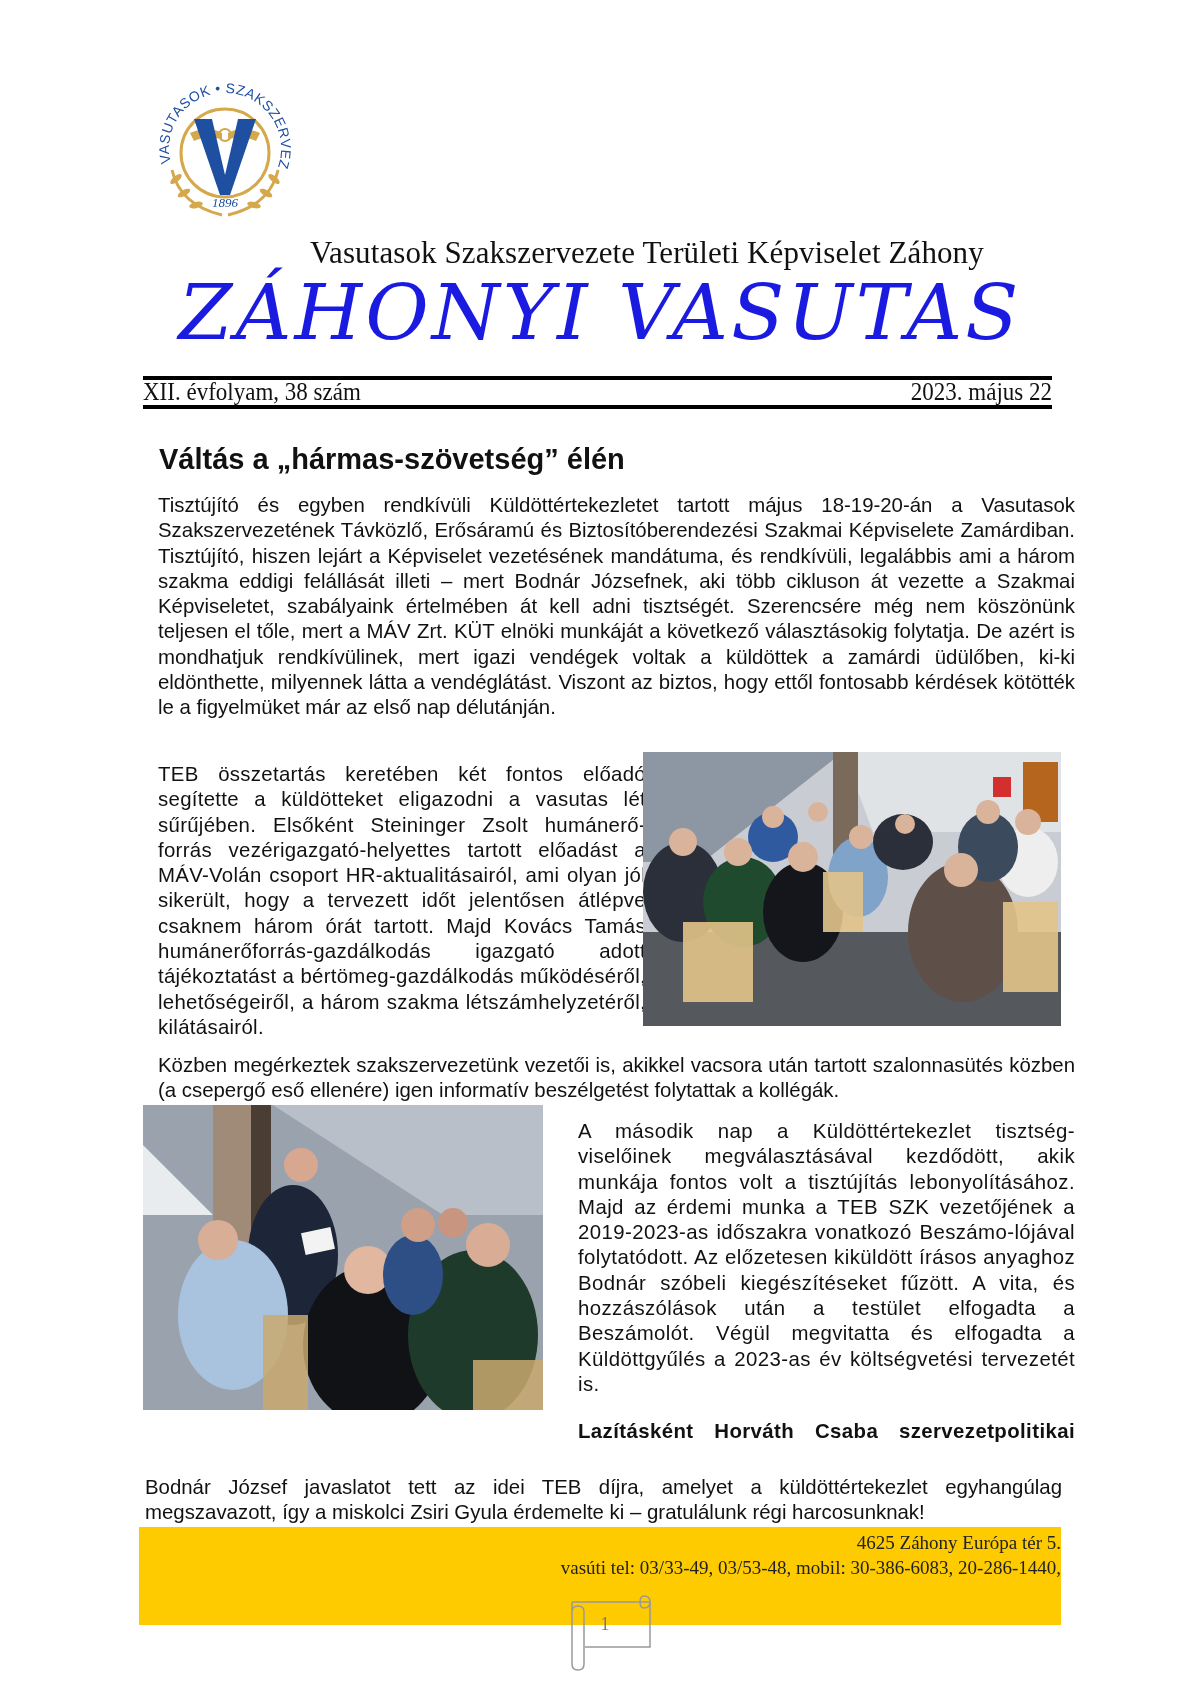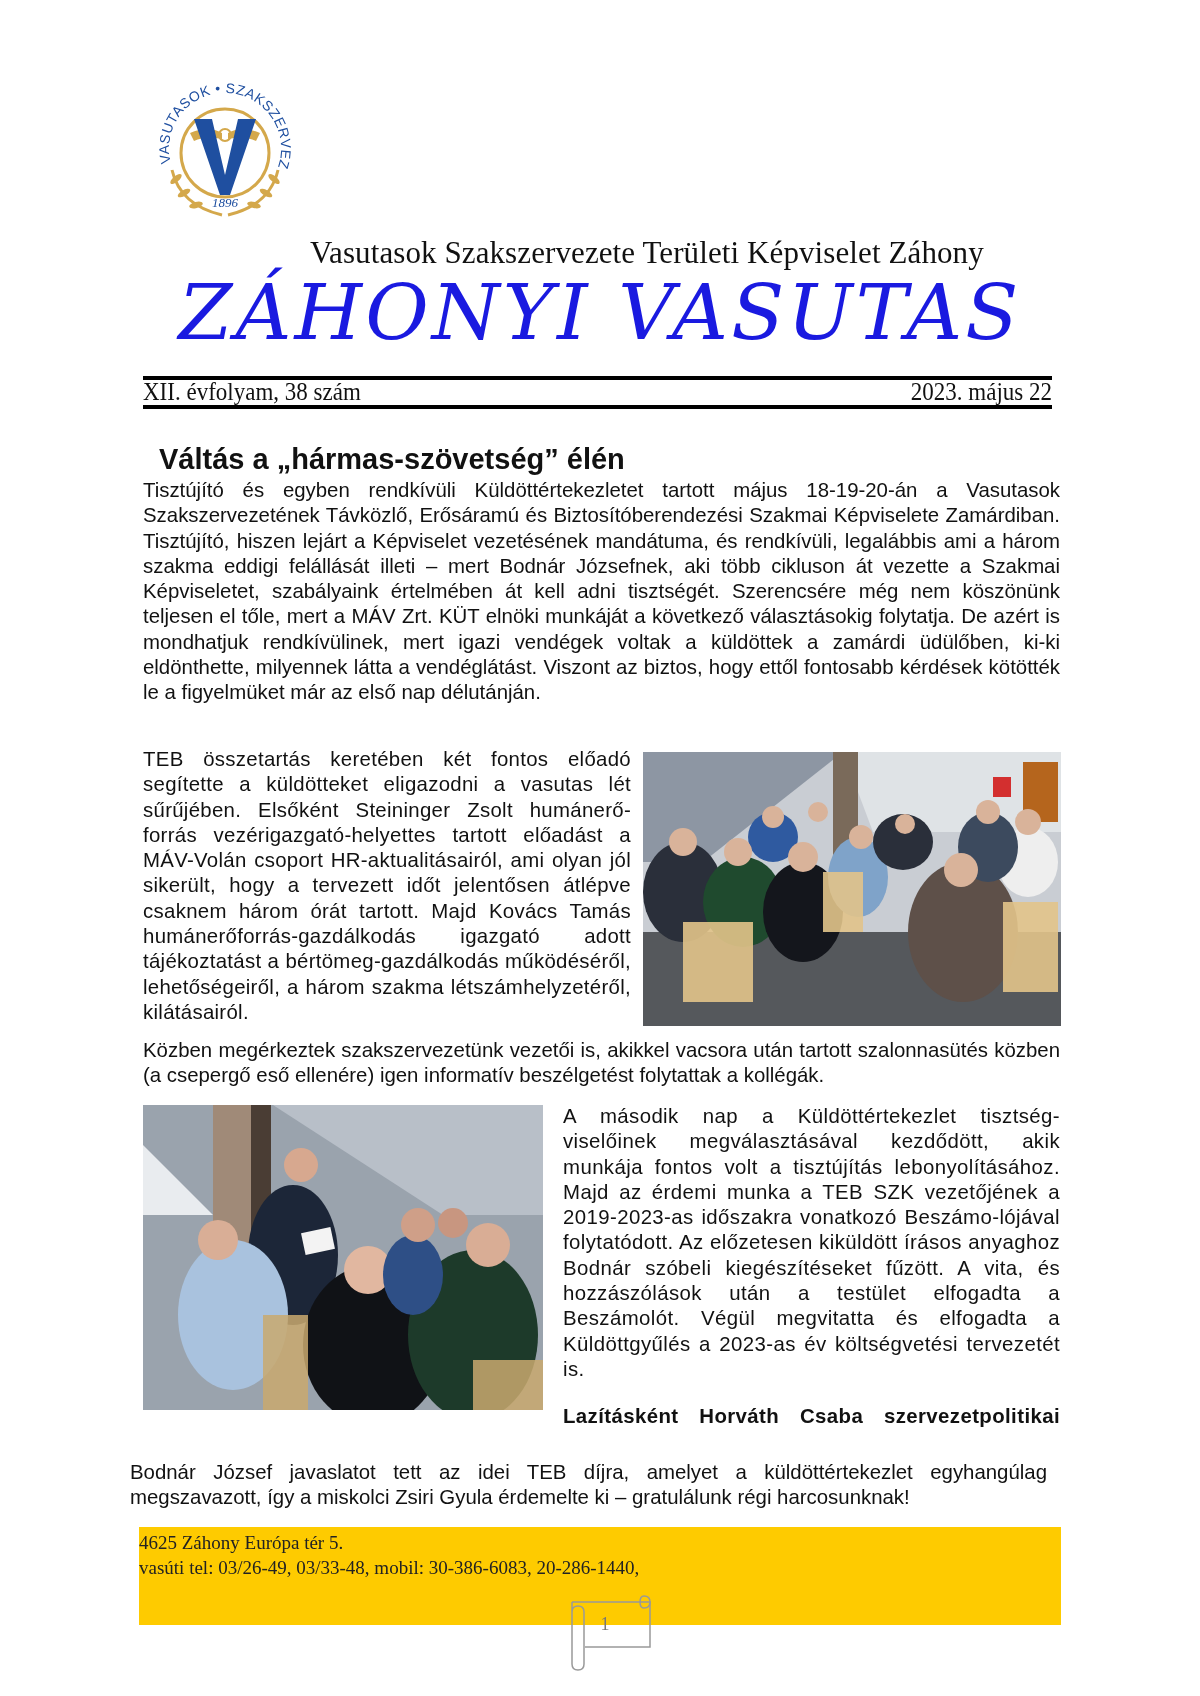--- a/index.html
+++ b/index.html
@@ -4,33 +4,33 @@
 <style>
   html, body { margin:0; padding:0; background:#ffffff; }
   body { width:1200px; height:1696px; position:relative; overflow:hidden; color:#111; }
   .abs { position:absolute; }
   .logo { left:150px; top:75px; width:150px; height:150px; }
   .org-name { left:310px; top:196px; font-family:"Liberation Serif", serif; font-size:31px; color:#111; white-space:nowrap; letter-spacing:0.1px;margin-top:39px; }
   .masthead { left:0; width:1200px; top:268px; text-align:center; font-family:"DejaVu Serif", serif; font-style:italic; font-size:76px; color:#1a1ae0; letter-spacing:3px; transform:scaleX(1.02); }
   .rule { left:143px; width:909px; height:4px; background:#000; }
   .issue-row { left:143px; width:909px; top:380px; font-family:"Liberation Serif", serif; font-size:23px; display:flex; justify-content:space-between; transform:scaleY(1.05); }
   .headline { left:143px; top:427px; font-family:"Liberation Sans", sans-serif; font-weight:bold; font-size:29px; white-space:nowrap; }
-  .para { font-family:"Liberation Sans", sans-serif; font-size:20.4px; line-height:25.3px; text-align:justify; color:#111; margin:0; }
+  .para { font-family:"Liberation Sans", sans-serif; font-size:20.4px; line-height:25.3px; text-align:justify; color:#111; margin:15px; }
   .p1 { left:143px; top:478px; width:917px; }
   .p2 { left:143px; top:747px; width:488px; letter-spacing:0.3px; }
   .p3 { left:143px; top:1038px; width:917px; }
   .p4 { left:563px; top:1104px; width:497px; letter-spacing:0.4px; }
   .p5 { left:143px; top:1404px; width:917px; }
   .p5 .lead { padding-left:420px; letter-spacing:0.4px; }
   .p6 { left:130px; top:1460px; width:917px; }
   .photo { overflow:hidden; }
   .photo1 { left:643px; top:752px; width:418px; height:274px; }
   .photo2 { left:143px; top:1105px; width:400px; height:305px; }
   .footer-box { left:139px; top:1527px; width:922px; height:98px; background:#fecb00; }
-  .footer-text { left:139px; top:1530px; width:922px; text-align:left; font-family:"Liberation Serif", serif; font-size:19px; line-height:25px; color:#222; }
+  .footer-text { left:139px; top:1530px; width:922px; text-align:right; font-family:"Liberation Serif", serif; font-size:19px; line-height:25px; color:#222; }
   .footer-text a { color:#1a237e; text-decoration:underline; }
   .page-scroll { left:550px; top:1592px; width:110px; height:80px; }
   .page-num { left:590px; top:1614px; width:30px; text-align:center; font-family:"Liberation Serif", serif; font-size:18px; color:#777; }
 </style>
 </head>
 <body>
 
 <div class="abs logo">
   <svg width="150" height="150" viewBox="0 0 150 150">
     <defs>
@@ -150,21 +150,21 @@
 
 <p class="abs para p5">
     <span class="lead" style="display:block; text-align-last:justify;font-weight:bold;">Lazításként Horváth Csaba szervezetpolitikai</span>
   </p>
 
 <p class="abs para p6">Bodnár József javaslatot tett az idei TEB díjra, amelyet a küldöttértekezlet egyhangúlag megszavazott, így a miskolci Zsiri Gyula érdemelte ki – gratulálunk régi harcosunknak!</p>
 
 <div class="abs footer-box"></div>
 <div class="abs footer-text">
   <div>4625 Záhony Európa tér 5.</div>
-  <div>vasúti tel: 03/26-49, 03/33-48, mobil: 30-386-6083, 20-286-1440,</div>
+  <div>vasúti tel: 03/33-49, 03/53-48, mobil: 30-386-6083, 20-286-1440,</div>
 </div>
 
 <div class="abs page-scroll">
   <svg width="110" height="80" viewBox="0 0 110 80">
     <path d="M22 10 L100 10 L100 55 L35 55" fill="none" stroke="#999" stroke-width="1.5"></path>
     <path d="M22 10 L22 72 Q22 78 28 78 Q34 78 34 72 L34 20 Q34 14 28 14 Q22 14 22 20" fill="none" stroke="#999" stroke-width="1.5"></path>
     <path d="M94 4 Q100 4 100 10 Q100 16 94 16 Q90 16 90 10 Q90 4 94 4" fill="none" stroke="#999" stroke-width="1.5"></path>
   </svg>
 </div>
 <div class="abs page-num">1</div>

